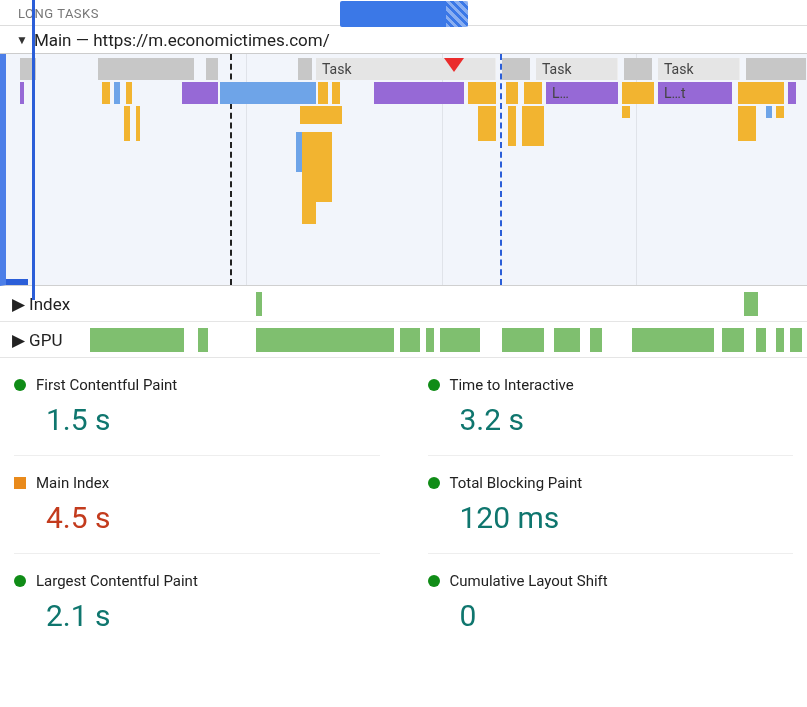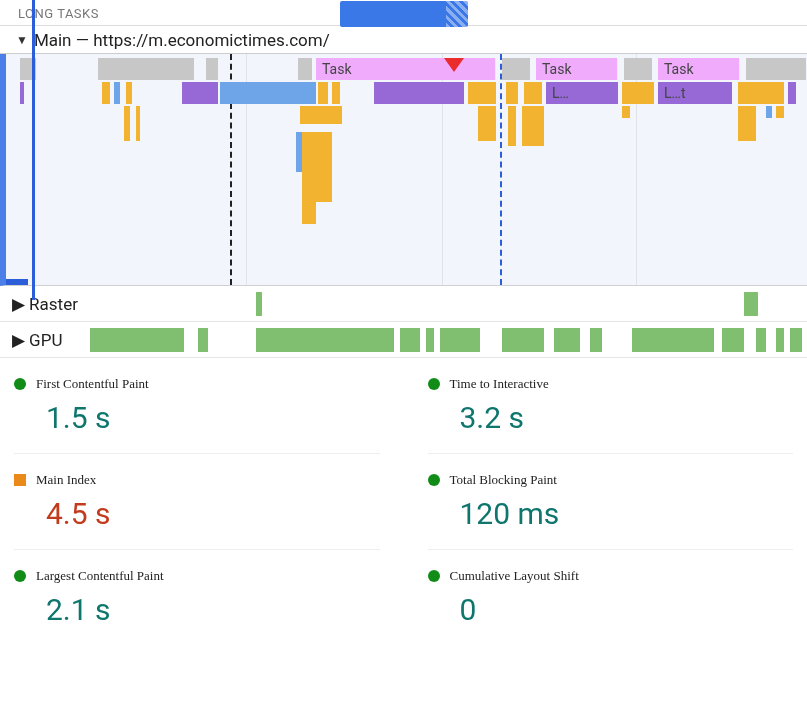--- a/index.html
+++ b/index.html
@@ -70,21 +70,21 @@
   .flame .blue-dashed {
     position:absolute; top:0; bottom:0; width:0;
     border-left:2px dashed #2b5ed8;
   }
   .row1, .row2, .row3, .row4 { position:absolute; left:0; right:0; }
   .row1 { top: 4px; height: 22px; }
   .row2 { top: 28px; height: 22px; }
   .row3 { top: 52px; height: 24px; }
   .row4 { top: 78px; height: 100px; }
   .blk { position:absolute; height:100%; }
-  .task { background:#f0abfc; color:#444; font-size:14px; padding-left:6px; line-height:22px; overflow:hidden; border-right:1px solid #eee; }
+  .task { background:#e5e5e5; color:#444; font-size:14px; padding-left:6px; line-height:22px; overflow:hidden; border-right:1px solid #eee; }
   .purple { background:#9669d6; }
   .blue   { background:#6ea4e8; }
   .yellow { background:#f2b430; }
   .gray   { background:#c7c7c7; }
   .lbl    { color:#444; font-size:14px; line-height:22px; padding-left:6px;}
   .red-wedge {
     position:absolute; top:4px; width:0; height:0;
     border-left:10px solid transparent;
     border-right:10px solid transparent;
     border-top:14px solid #ea2c2c;
@@ -119,21 +119,21 @@
   .metric {
     padding: 18px 0 18px 0;
     border-top: 1px solid #eee;
   }
   .metric:first-child, .metric:nth-child(2) { border-top: none; }
   .metric-head { display:flex; align-items:center; gap:10px; }
   .dot { width:12px; height:12px; border-radius:50%; }
   .sq  { width:12px; height:12px; }
   .g { background:#108c17; }
   .o { background:#e98a1b; }
-  .metric-label { font-size:13px; color:#222;font-family:Liberation Serif, serif; }
+  .metric-label { font-size:15px; color:#222; }
   .metric-value { margin-top:8px; font-size:30px; font-weight:400; padding-left:32px;}
   .val-green { color:#0f766e; }
   .val-red   { color:#c33b1d; }
 </style>
 </head>
 <body>
 
 <div class="longtasks-row">
   <span class="longtasks-label">LONG TASKS</span>
   <div class="longtask-bar" style="left:340px; width:128px;">
@@ -207,21 +207,21 @@
     <div class="blk yellow" style="left:296px;width:14px;height:92px"></div>
     <div class="blk blue" style="left:290px;width:6px;height:40px"></div>
   </div>
 
   <div class="left-sel"></div>
 </div>
 
 <div class="track-row">
   <div class="track-label">
     <span>▶</span>
-    <span>Raster</span>
+    <span>Index</span>
   </div>
   <div class="bar" style="left:256px;width:6px"></div>
   <div class="bar" style="left:744px;width:14px"></div>
 </div>
 
 <div class="track-row">
   <div class="track-label">
     <span>▶</span>
     <span>GPU</span>
   </div>

